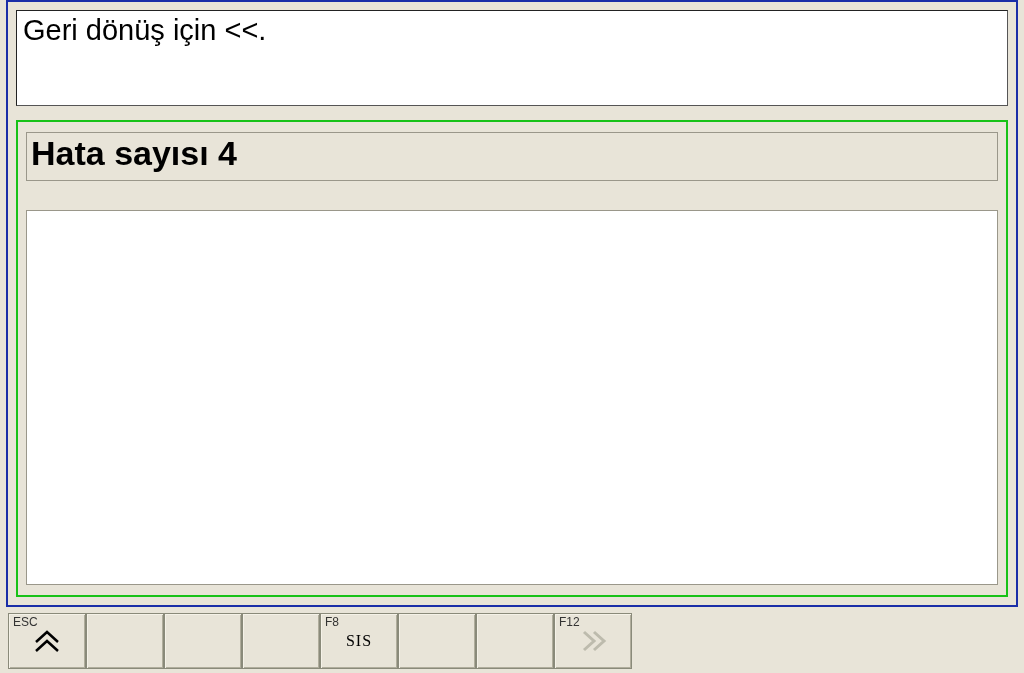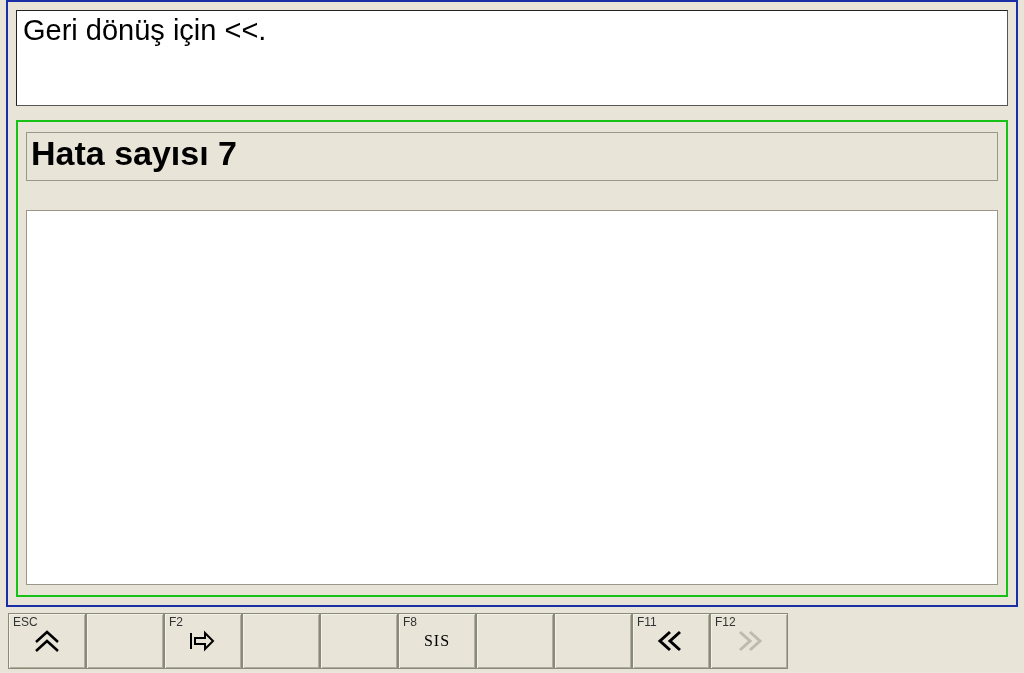--- a/index.html
+++ b/index.html
@@ -98,76 +98,58 @@
 <body>
 
 <div class="app">
 
   <div class="main-area">
 
     <div class="instruction-box">Geri dönüş için &lt;&lt;.</div>
 
     <div class="error-panel">
       <div class="error-title-outer">
-        <div class="error-title">Hata sayısı 7</div>
+        <div class="error-title">Hata sayısı 4</div>
       </div>
       <div class="error-list"></div>
     </div>
 
   </div>
 
   <div class="fkey-bar">
 
     <div class="fkey">
       <span class="fkey-label">ESC</span>
       <span>
         <svg width="30" height="26" viewBox="0 0 30 26">
           <polyline points="4,14 15,4 26,14" fill="none" stroke="#000" stroke-width="2.5"></polyline>
           <polyline points="4,23 15,13 26,23" fill="none" stroke="#000" stroke-width="2.5"></polyline>
         </svg>
       </span>
     </div>
 
     <div class="fkey blank"></div>
 
-    <div class="fkey">
-      <span class="fkey-label">F2</span>
-      <span>
-        <svg width="32" height="28" viewBox="0 0 32 28">
-          <polygon points="18,6 26,14 18,22 18,17 8,17 8,11 18,11" fill="none" stroke="#000" stroke-width="2"></polygon>
-          <line x1="4" y1="6" x2="4" y2="22" stroke="#000" stroke-width="2"></line>
-        </svg>
-      </span>
-    </div>
 
 
 
 
     <div class="fkey blank"></div>
 
     <div class="fkey blank"></div>
 
     <div class="fkey">
       <span class="fkey-label">F8</span>
       <span class="big-text">SIS</span>
     </div>
 
     <div class="fkey blank"></div>
 
     <div class="fkey blank"></div>
 
-    <div class="fkey">
-      <span class="fkey-label">F11</span>
-      <span>
-        <svg width="30" height="26" viewBox="0 0 30 26">
-          <polyline points="14,4 4,13 14,22" fill="none" stroke="#000" stroke-width="3"></polyline>
-          <polyline points="24,4 14,13 24,22" fill="none" stroke="#000" stroke-width="3"></polyline>
-        </svg>
-      </span>
-    </div>
 
     <div class="fkey disabled">
       <span class="fkey-label">F12</span>
       <span>
         <svg width="30" height="26" viewBox="0 0 30 26">
           <polyline points="6,4 16,13 6,22" fill="none" stroke="#8a8a7a" stroke-width="3"></polyline>
           <polyline points="16,4 26,13 16,22" fill="none" stroke="#8a8a7a" stroke-width="3"></polyline>
         </svg>
       </span>
     </div>

